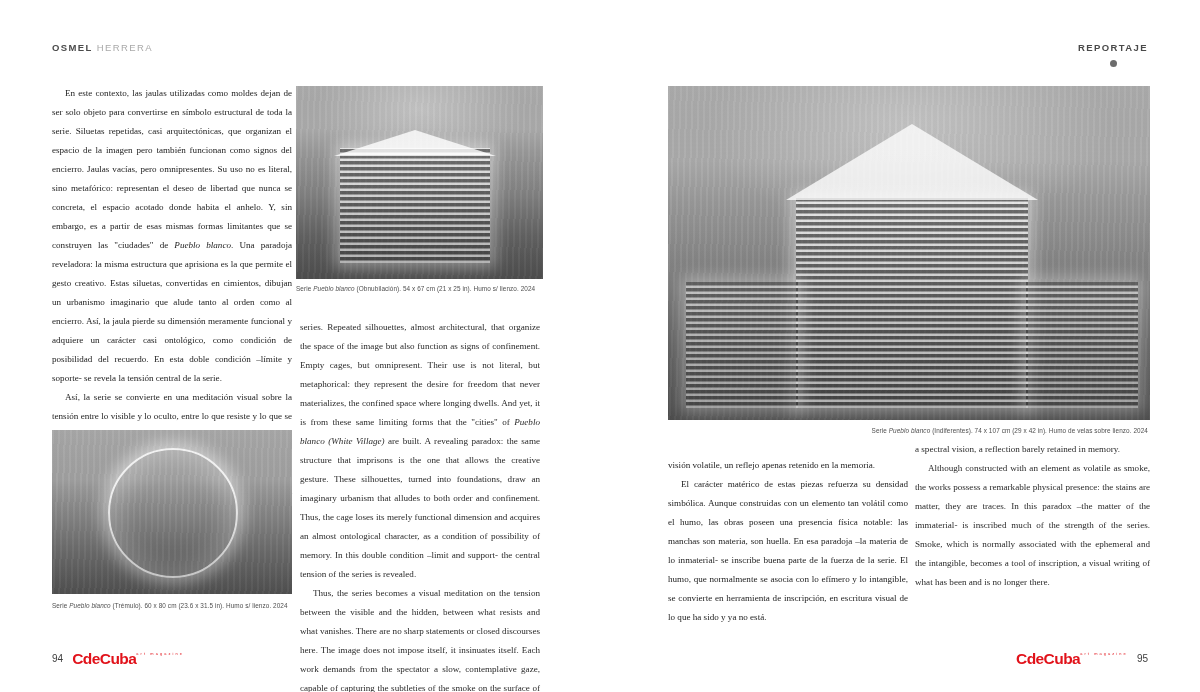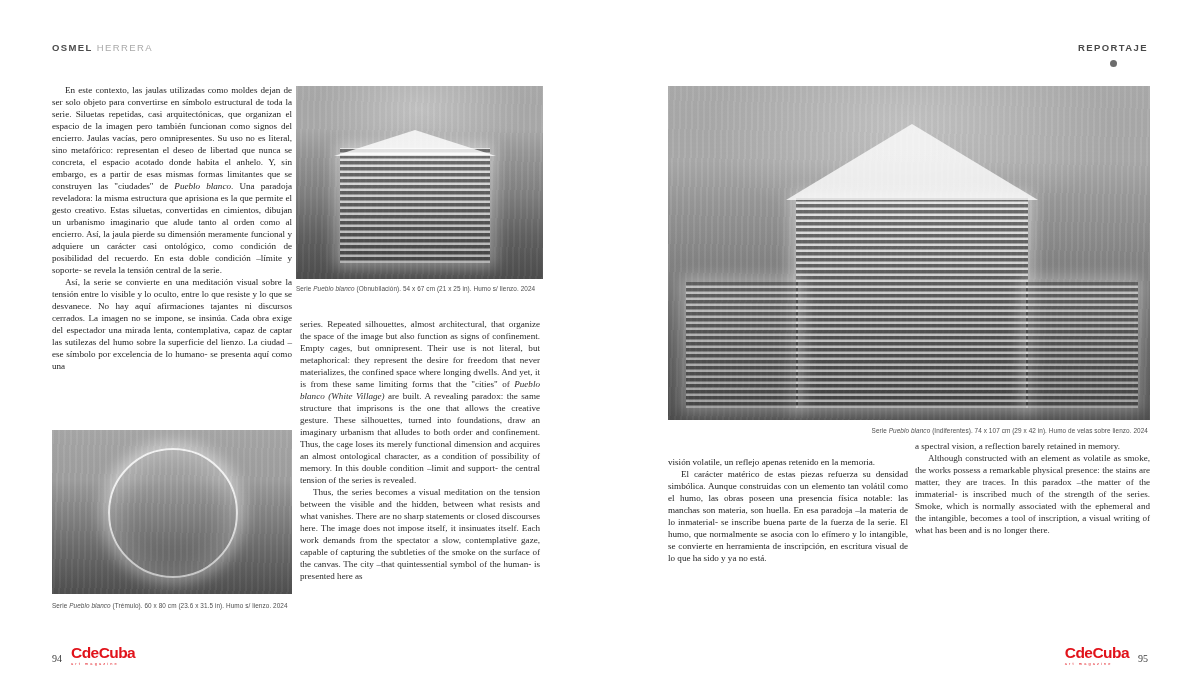--- a/index.html
+++ b/index.html
@@ -25,21 +25,21 @@
   .rh-light{color:#a9a9a9;font-weight:400;}
   .rh-dot{
     width:7px;height:7px;border-radius:50%;
     background:#6c6c6c;display:inline-block;
   }
 
   
   .col{
     position:absolute;
     font-size:9.1px;
-    line-height:12px;
+    line-height:19px;
     text-align:justify;
     color:#1c1c1c;
     hyphens:auto;
     -webkit-hyphens:auto;
   }
   .col p{margin:0;text-indent:13px;}
   .col p.noind{text-indent:0;}
   .col p+p{margin-top:0px;}
   .en{color:#2a2a2a;}
   em{font-style:italic;}
@@ -100,24 +100,24 @@
   .caption.right{text-align:right;}
 
   
   .folio{
     position:absolute;bottom:26px;
     display:flex;align-items:flex-end;gap:9px;
   }
   .folio-left{left:52px;}
   .folio-right{right:52px;}
   .folio-num{
-    font-family:Liberation Serif, serif;
+    font-family:Liberation Sans, sans-serif;
     font-size:10px;color:#3d3d3d;line-height:1;padding-bottom:2px;
   }
-  .logo{display:flex;flex-direction:column;line-height:1;}
+  .logo{display:flex;flex-direction:row;line-height:1;}
   .logo-main{
     font-family:"Liberation Sans",sans-serif;
     font-weight:700;font-size:15.5px;
     color:#e1121a;letter-spacing:-.55px;
   }
   .logo-sub{
     font-family:"Liberation Sans",sans-serif;
     font-size:3.9px;color:#e1121a;
     letter-spacing:2.1px;margin-top:1.5px;
   }

